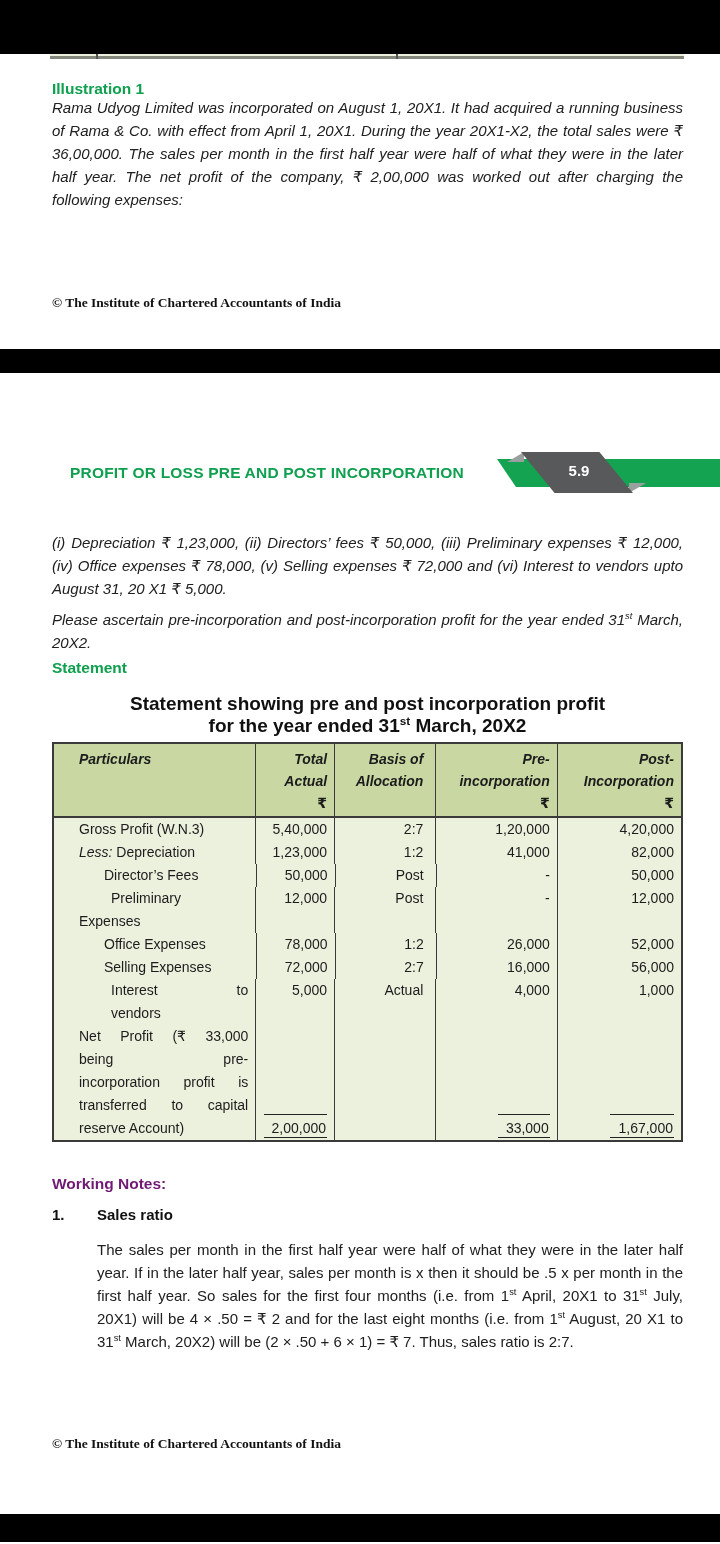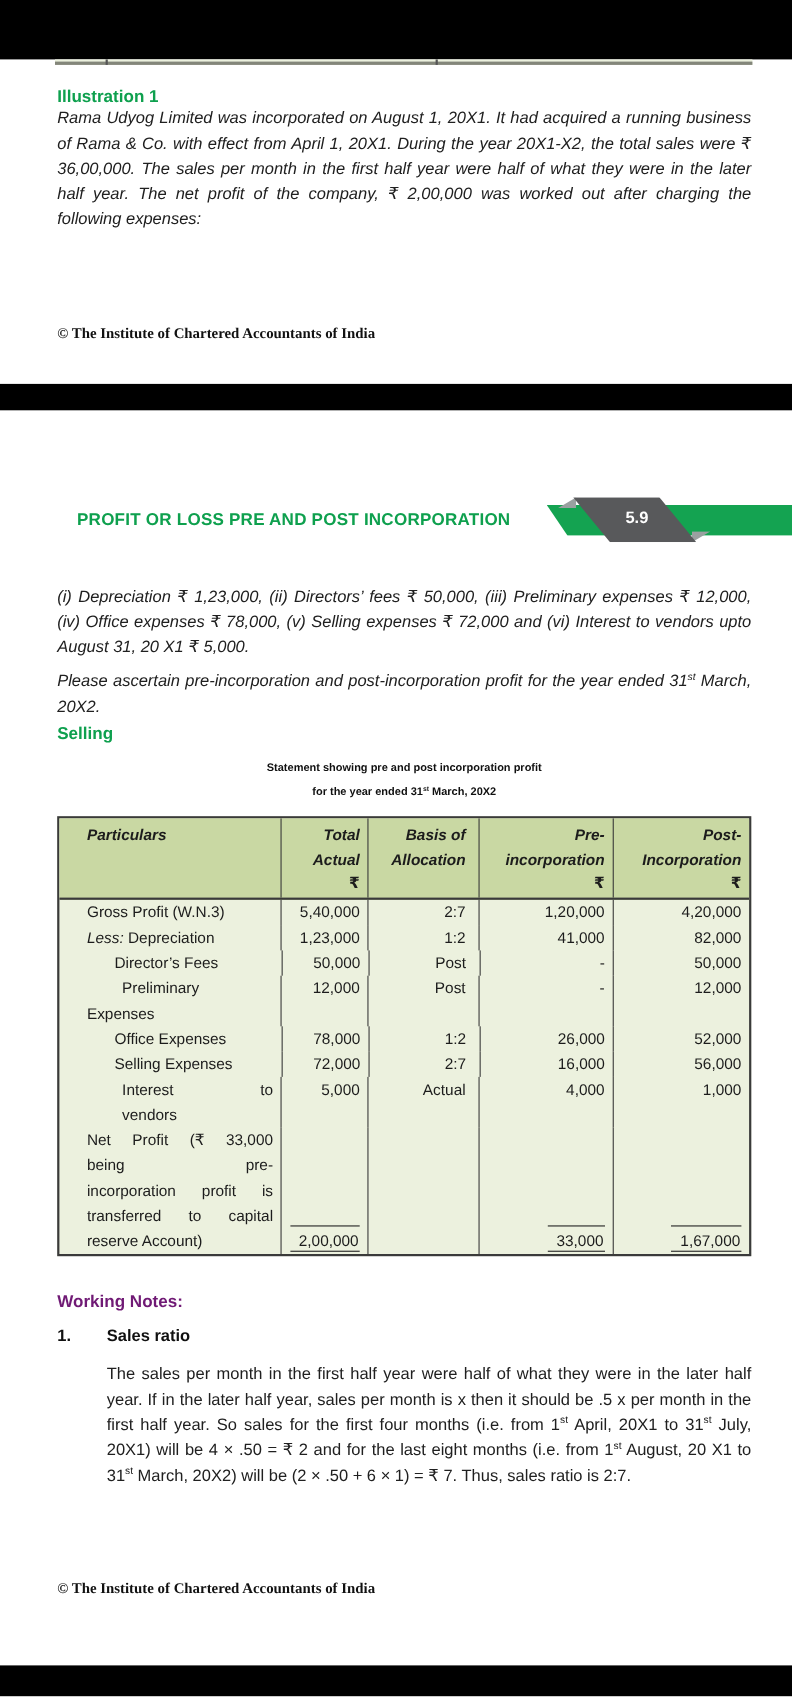--- a/index.html
+++ b/index.html
@@ -33,21 +33,21 @@
   .chapter{left:70px;top:464px;letter-spacing:0.2px;}
   .ribbon-band{position:absolute;left:497px;top:459px;width:223px;height:28px;background:var(--ribbon-green);clip-path:polygon(0 0,100% 0,100% 100%,19px 100%);}
   .accent-tri{position:absolute;background:var(--accent-light-gray);}
   .acc-tl{left:507px;top:452px;width:17px;height:10px;clip-path:polygon(0 100%,100% 0,100% 100%);}
   .acc-br{left:629px;top:483px;width:17px;height:10px;clip-path:polygon(0 0,100% 0,0 100%);}
   .badge{position:absolute;left:521px;top:452px;width:112px;height:41px;background:var(--badge-gray);clip-path:polygon(0 0,70% 0,100% 100%,30% 100%);}
   .badge-num{position:absolute;left:549px;top:462px;width:60px;text-align:center;color:#fff;font-weight:bold;font-size:15px;}
   .expenses-p{top:531px;}
   .ascertain-p{top:608px;}
   .solution{left:52px;top:659px;}
-  .tbl-title{position:absolute;left:52px;width:631px;text-align:center;font-weight:bold;font-size:10px;color:#101010;}
+  .tbl-title{position:absolute;left:52px;width:631px;text-align:center;font-weight:bold;font-size:19px;color:#101010;}
   .tt1{top:693px;}
   .tt2{top:715px;}
   sup{font-size:0.62em;line-height:0;vertical-align:super;}
   
   .ptable{position:absolute;left:52px;top:742px;width:631px;border:2px solid var(--border-dark);background:var(--table-body-bg);font-size:14px;line-height:23px;}
   .trow{display:flex;padding-left:18px;}
   .cell{padding:0 7px;}
   .c1{width:189px;}
   .c2{width:81px;text-align:right;}
   .c3{width:104px;text-align:right;padding-right:12px;}
@@ -88,21 +88,21 @@
   <div class="green-head chapter">PROFIT OR LOSS PRE AND POST INCORPORATION</div>
   <div class="ribbon-band"></div>
   <div class="accent-tri acc-tl"></div>
   <div class="accent-tri acc-br"></div>
   <div class="badge"></div>
   <div class="badge-num">5.9</div>
 
   <p class="para italic expenses-p">(i) Depreciation ₹ 1,23,000, (ii) Directors’ fees ₹ 50,000, (iii) Preliminary expenses ₹ 12,000, (iv) Office expenses ₹ 78,000, (v) Selling expenses ₹ 72,000 and (vi) Interest to vendors upto August 31, 20 X1 ₹ 5,000.</p>
   <p class="para italic ascertain-p">Please ascertain pre-incorporation and post-incorporation profit for the year ended 31<sup>st</sup> March, 20X2.</p>
 
-  <div class="green-head solution">Selling</div>
+  <div class="green-head solution">Statement</div>
 
   <div class="tbl-title tt1">Statement showing pre and post incorporation profit</div>
   <div class="tbl-title tt2">for the year ended 31<sup>st</sup> March, 20X2</div>
 
   <div class="ptable">
     <div class="trow thead">
       <div class="cell c1">Particulars</div>
       <div class="cell c2">
         <div>Total</div>
         <div>Actual</div>

